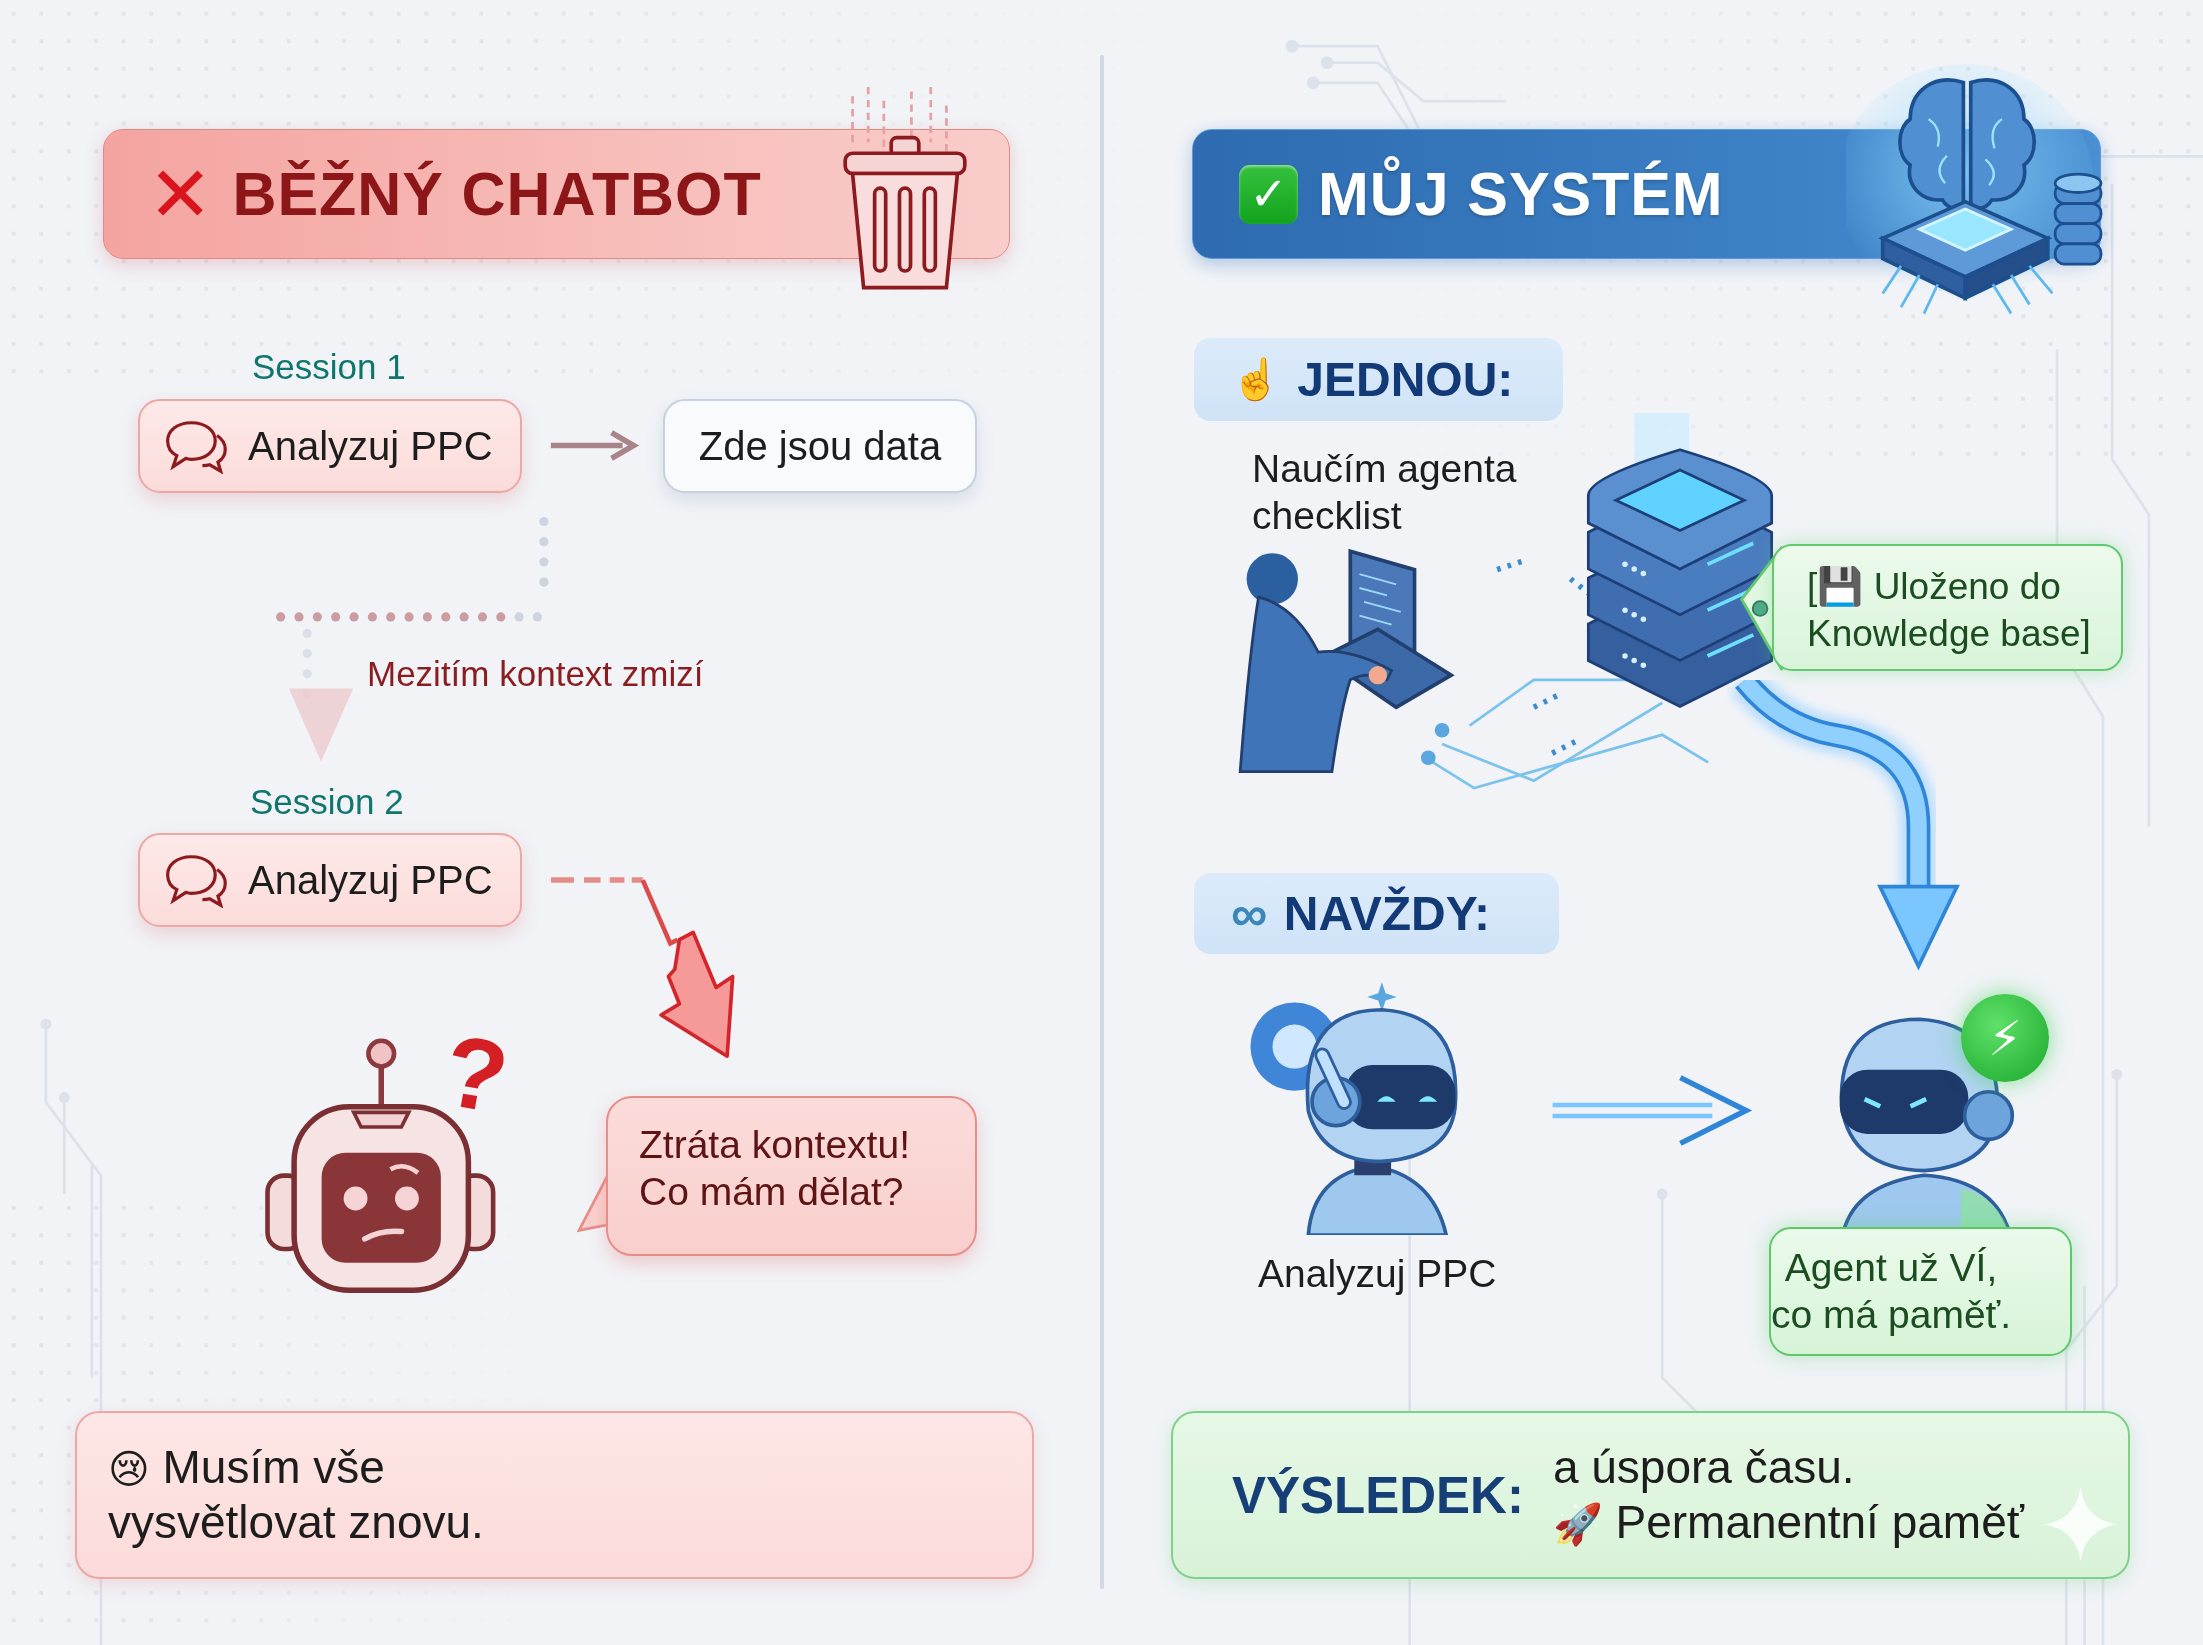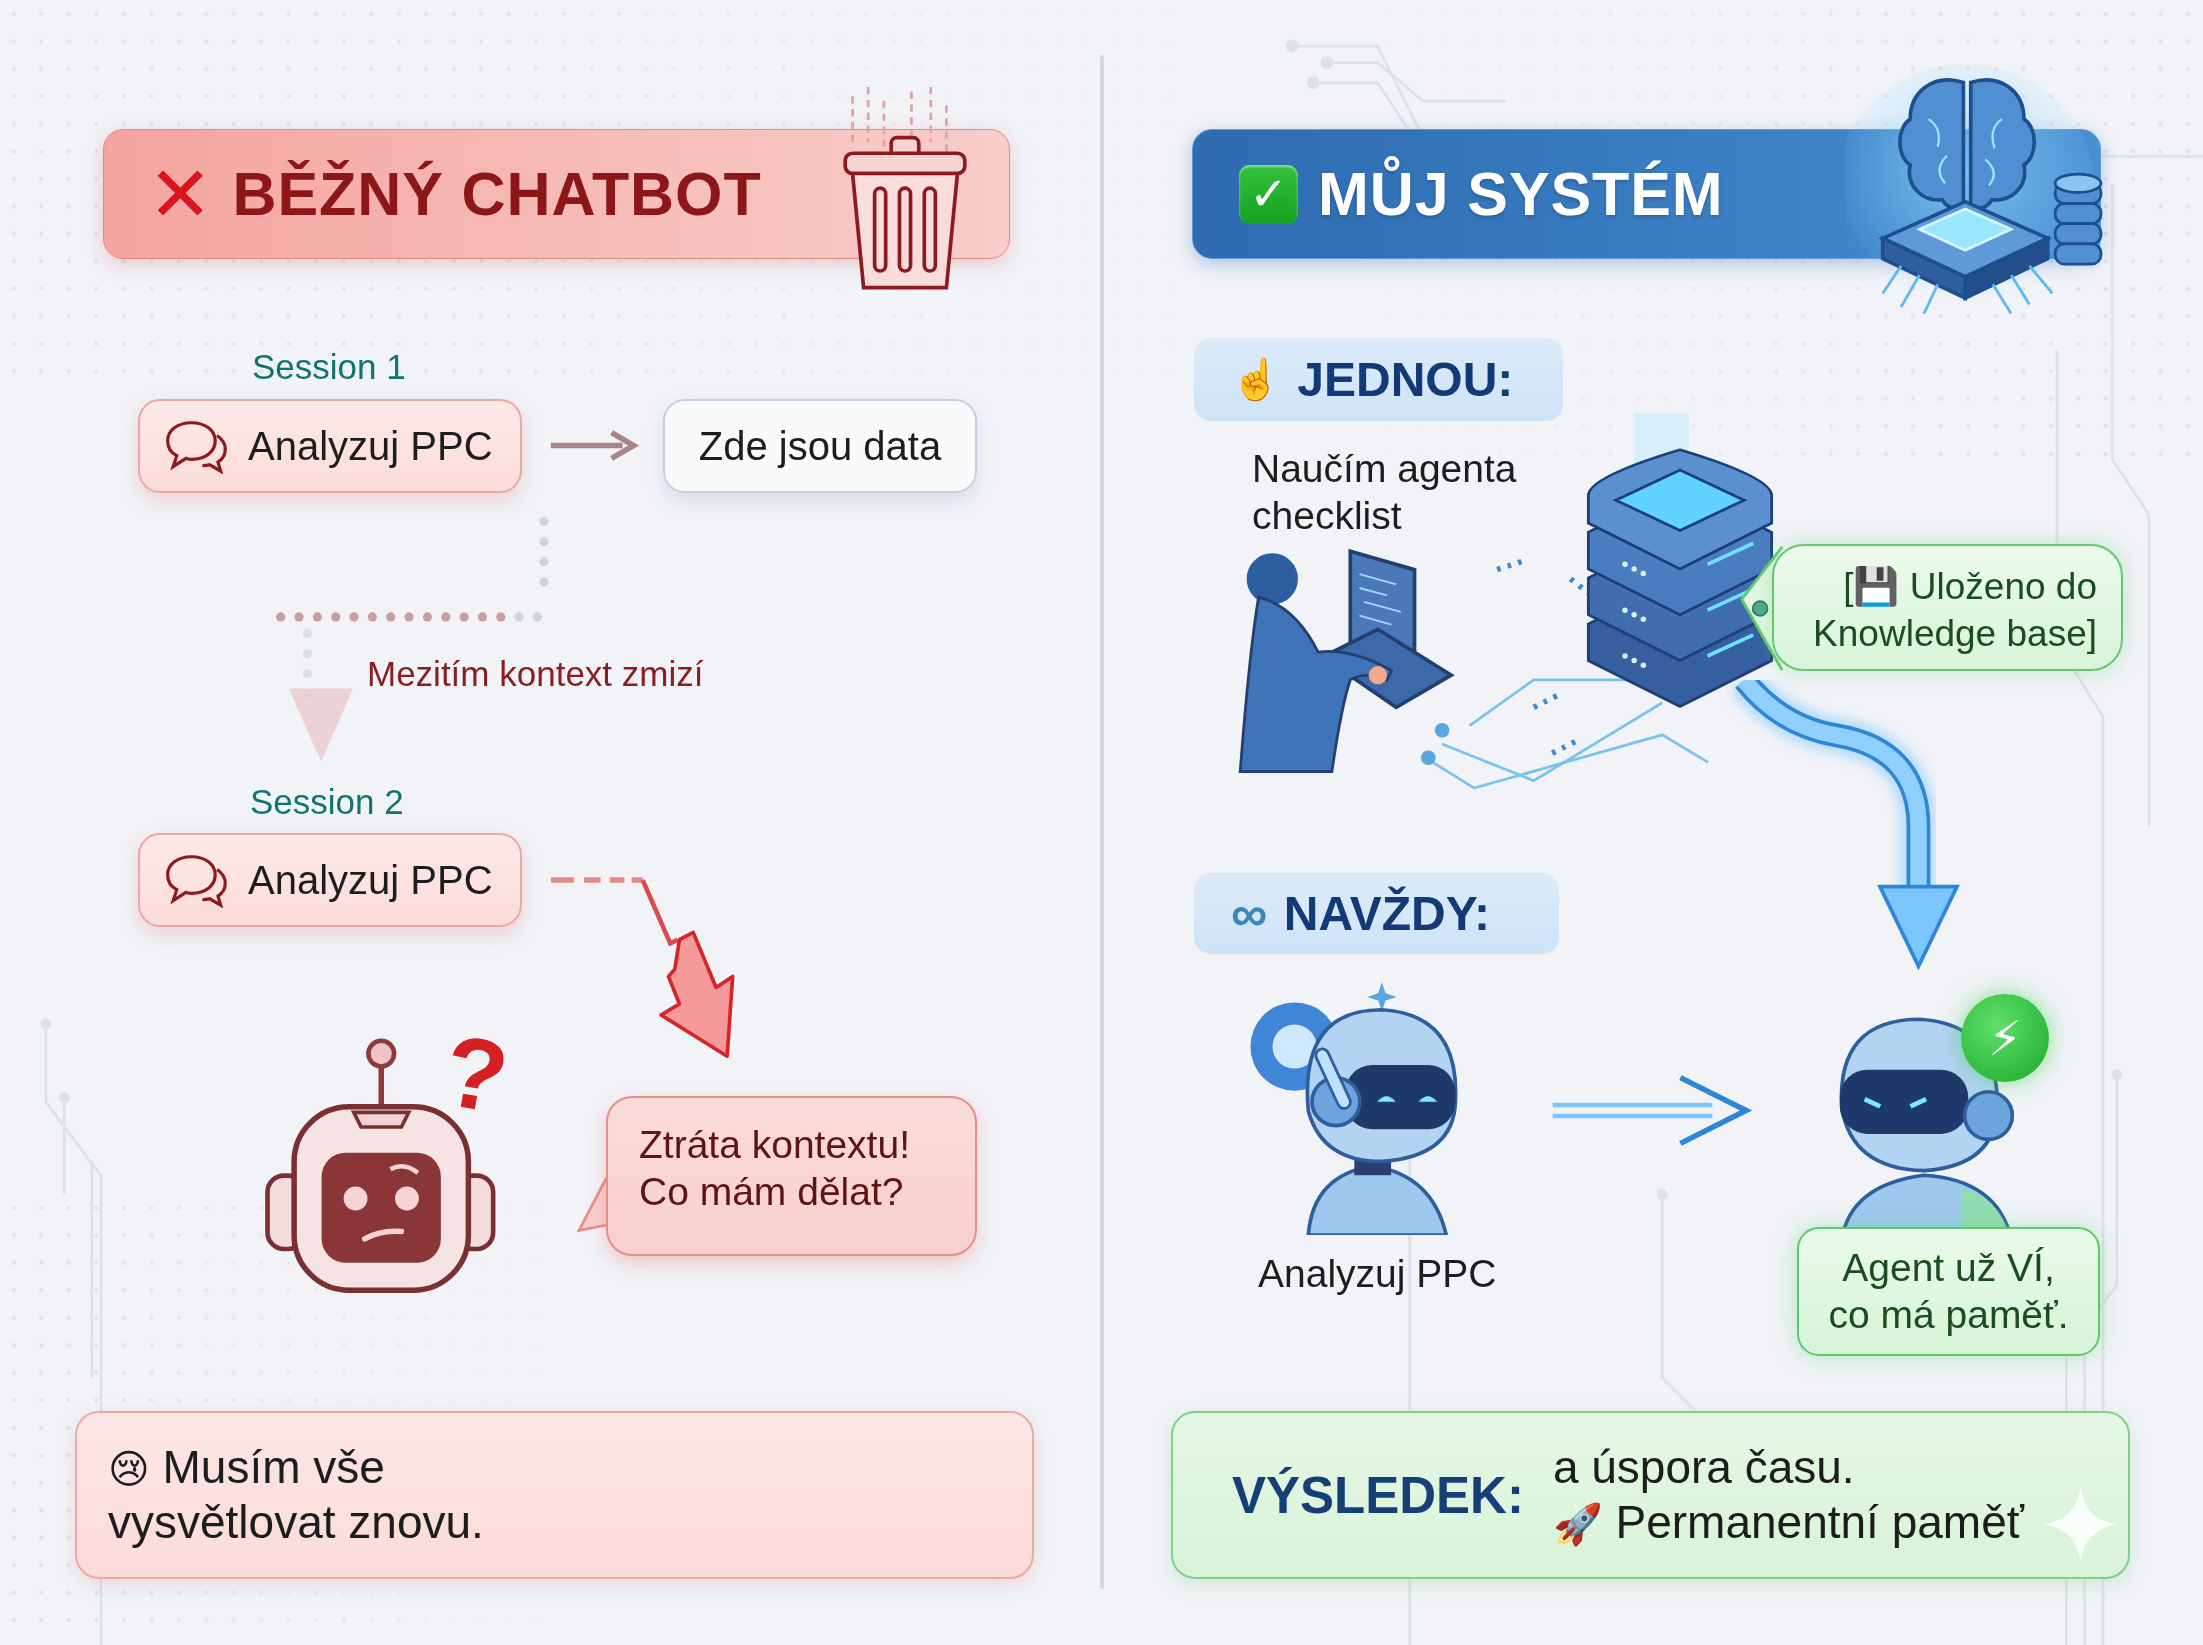--- a/index.html
+++ b/index.html
@@ -49,25 +49,25 @@
   .result-green { left:1171px; top:1411px; width:959px; height:168px; background:linear-gradient(#e6f8e6,#d8f2d8);
     border:2.8px solid #7ed287; box-shadow:0 5.5px 16.5px rgba(90,190,100,.2); }
   .result-label { font-size:51px; font-weight:bold; }
   .result-text { font-size:46px; color:#1d1d1d; line-height:1.2; }
 
   
   .pill { background:linear-gradient(#dcebfa,#cfe3f7); border-radius:16.5px; display:flex; align-items:center;
     box-sizing:border-box; padding-left:37px; }
   .pill-text { font-size:48px; font-weight:bold; color:#123a76; margin-left:16.5px; }
   .plain-text { font-size:39px; color:#1d1d1d; line-height:1.2; }
-  .tag-green { background:linear-gradient(#ecfaec,#d9f4da); border:2.8px solid #63c96f; border-radius:32px;
-    box-shadow:0 0 20px rgba(90,210,110,.35); box-sizing:border-box; padding:18.4px 24px 18.4px 33px;text-align:right; }
+  .tag-green { background:linear-gradient(#ecfaec,#d9f4da); border:2.8px solid #63c96f; border-radius:20px;
+    box-shadow:0 0 20px rgba(90,210,110,.35); box-sizing:border-box; padding:18.4px 24px 18.4px 33px; }
   .tag-text { font-size:37px; color:#1b4d20; line-height:1.25; }
   .green-bubble { background:linear-gradient(#ebfaeb,#d6f3d7); border:2.8px solid #5cc868; border-radius:22px;
-    box-shadow:0 0 22px rgba(90,210,110,.4); box-sizing:border-box; display:flex; align-items:center; justify-content:center; text-align:center;margin-left:28px; }
+    box-shadow:0 0 22px rgba(90,210,110,.4); box-sizing:border-box; display:flex; align-items:center; justify-content:flex-start; text-align:center; }
   .green-text { font-size:39px; color:#1b4d20; line-height:1.2; }
 </style>
 </head>
 <body>
 
 <div class="abs dots" style="left:0;top:0;width:1194px;height:386px;opacity:.9;-webkit-mask-image:linear-gradient(90deg,#000 40%,transparent);mask-image:linear-gradient(90deg,#000 40%,transparent);"></div>
 <div class="abs dots" style="left:1377px;top:0;width:826px;height:459px;-webkit-mask-image:linear-gradient(270deg,#000 30%,transparent);mask-image:linear-gradient(270deg,#000 30%,transparent);"></div>
 <div class="abs dots" style="left:0;top:1194px;width:551px;height:452px;-webkit-mask-image:linear-gradient(90deg,#000 20%,transparent);mask-image:linear-gradient(90deg,#000 20%,transparent);"></div>
 
 <svg class="abs" style="left:0;top:0" width="2204" height="1646" viewBox="0 0 2400 1792">

